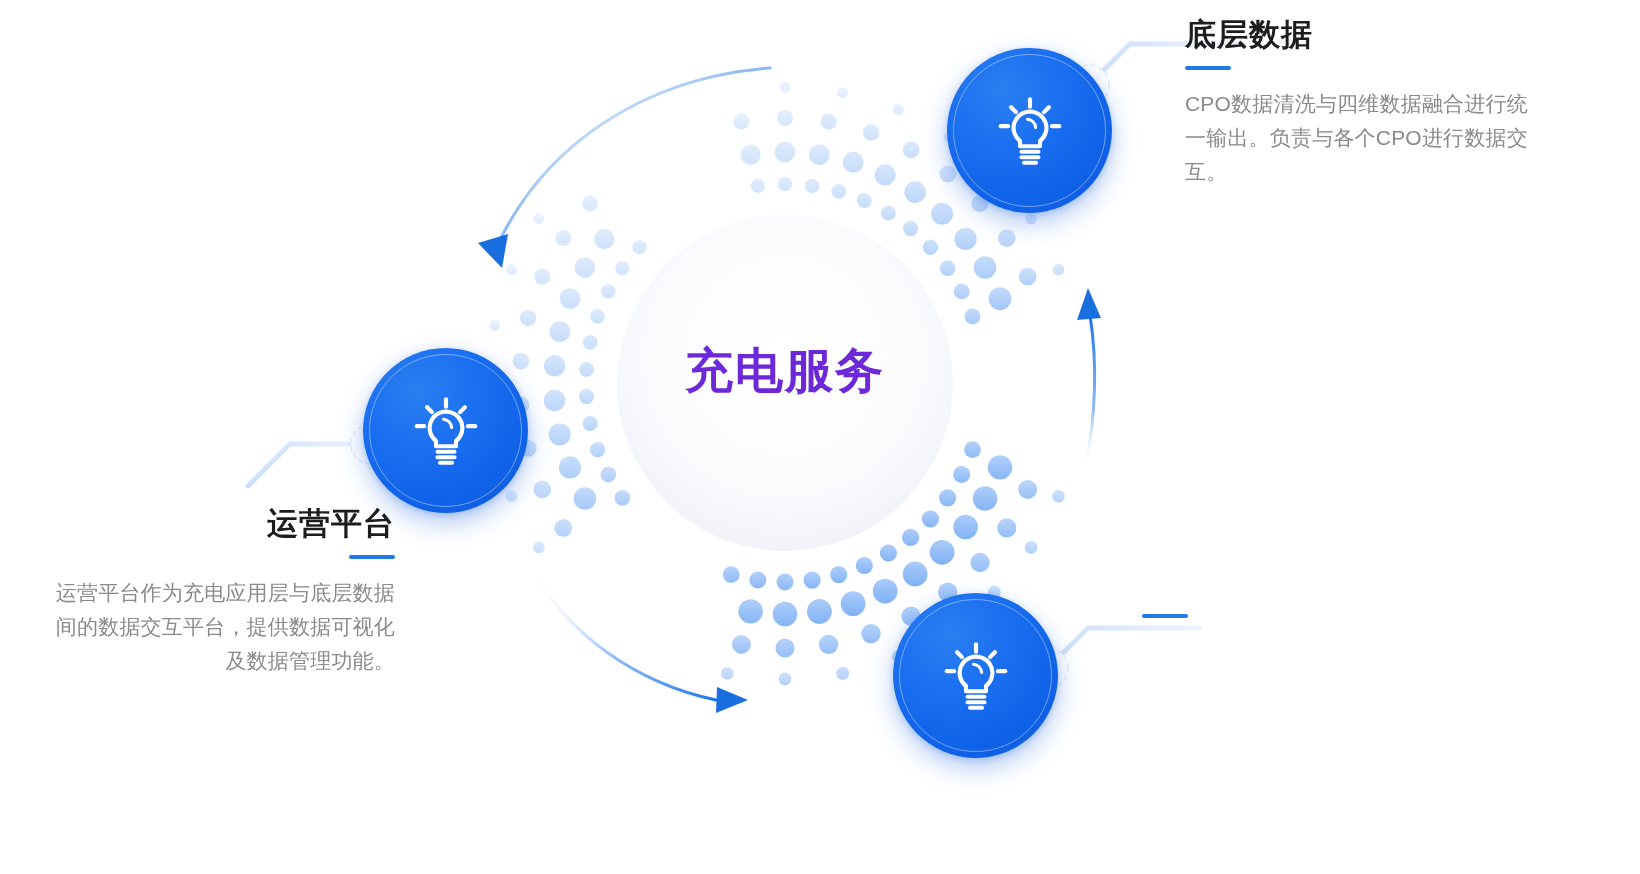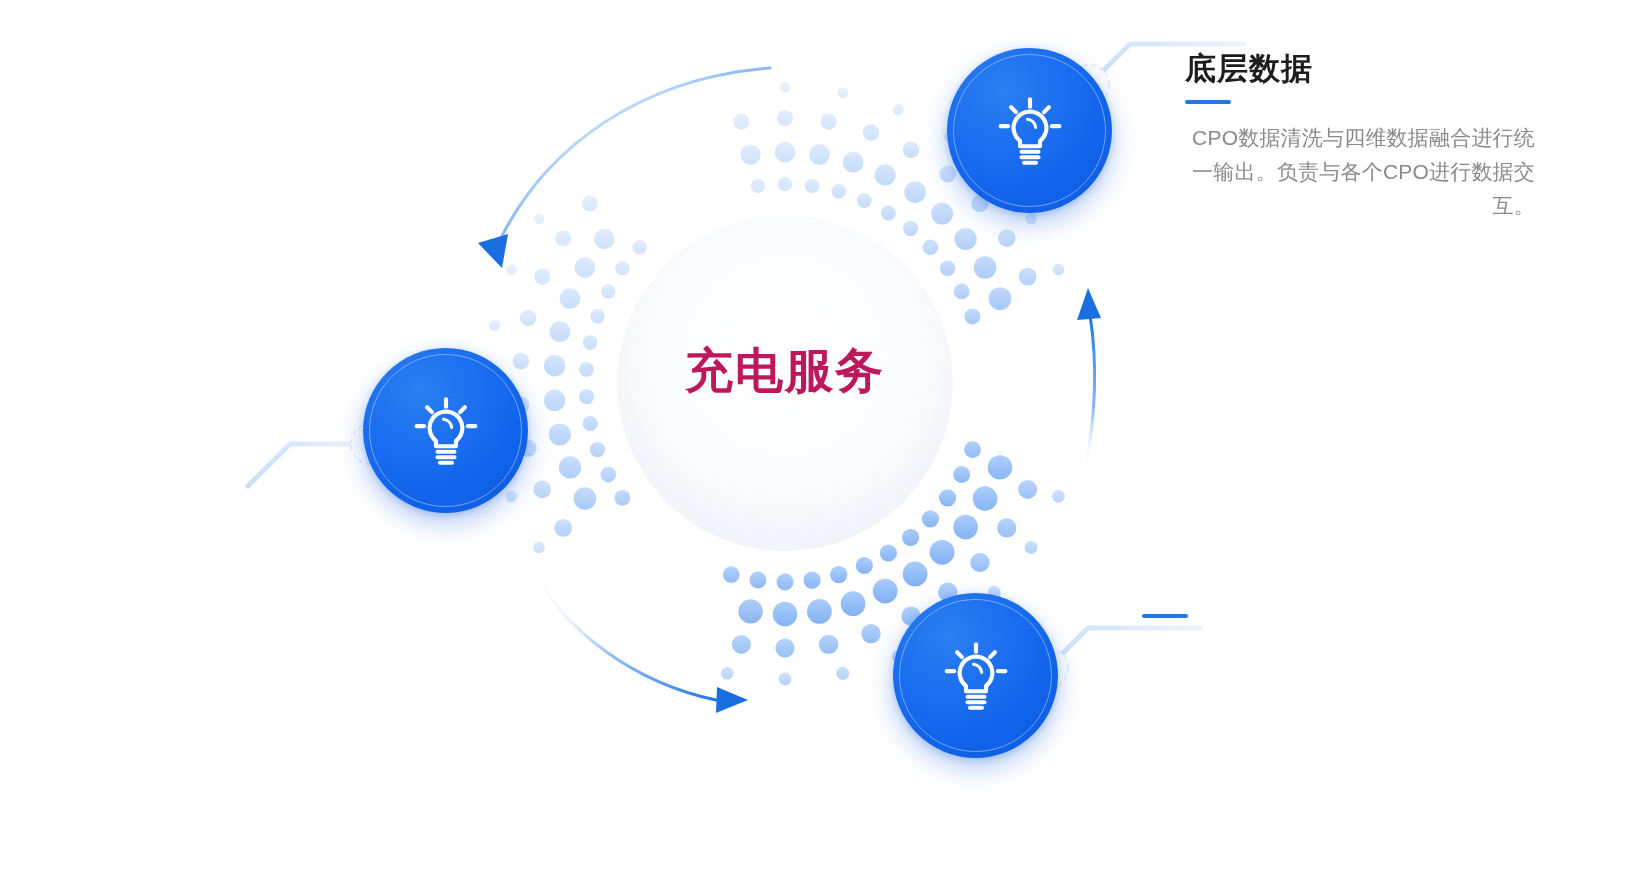--- a/index.html
+++ b/index.html
@@ -29,52 +29,50 @@
 
   
   .center-label {
     position: absolute;
     left: 585px;
     top: 345px;
     width: 400px;
     text-align: center;
     font-size: 48px;
     font-weight: bold;
-    color: #be185d;
+    color: #6d28d9;
     letter-spacing: 2px;
     line-height: 1.1;
   }
 
   
   .block {
     position: absolute;
   }
   .block .blk-title {
     font-size: 31px;
     font-weight: bold;
     color: #1d1d1d;
     letter-spacing: 1px;
     line-height: 1.2;
     white-space: nowrap;
-    margin-top: 34px;
   }
   .block .blk-rule {
     width: 46px;
     height: 4px;
     background: #1f7ae8;
     border-radius: 2px;
     margin-top: 13px;
     margin-bottom: 17px;
   }
   .block .blk-body {
     font-size: 21px;
     color: #8a8a8c;
     line-height: 1.62;
     letter-spacing: 0.2px;
-    text-align: right;
   }
   .block.align-right { text-align: right; }
   .block.align-right .blk-rule { margin-left: auto; }
 
   #block-underlying { left: 1185px; top: 16px;  width: 350px; }
   #block-application { left: 1142px; top: 601px; width: 350px; }
   #block-platform    { left: 45px;   top: 505px; width: 350px; }
 
   
   .node {
@@ -354,14 +352,19 @@
   <div class="block" id="block-underlying">
     <div class="blk-title">底层数据</div>
     <div class="blk-rule"></div>
     <div class="blk-body">CPO数据清洗与四维数据融合进行统一输出。负责与各个CPO进行数据交互。</div>
   </div>
 
   <div class="block" id="block-application">
     <div class="blk-rule"></div>
   </div>
 
+  <div class="block align-right" id="block-platform">
+    <div class="blk-title">运营平台</div>
+    <div class="blk-rule"></div>
+    <div class="blk-body">运营平台作为充电应用层与底层数据间的数据交互平台，提供数据可视化及数据管理功能。</div>
+  </div>
 
 </div>
 
 </body></html>

